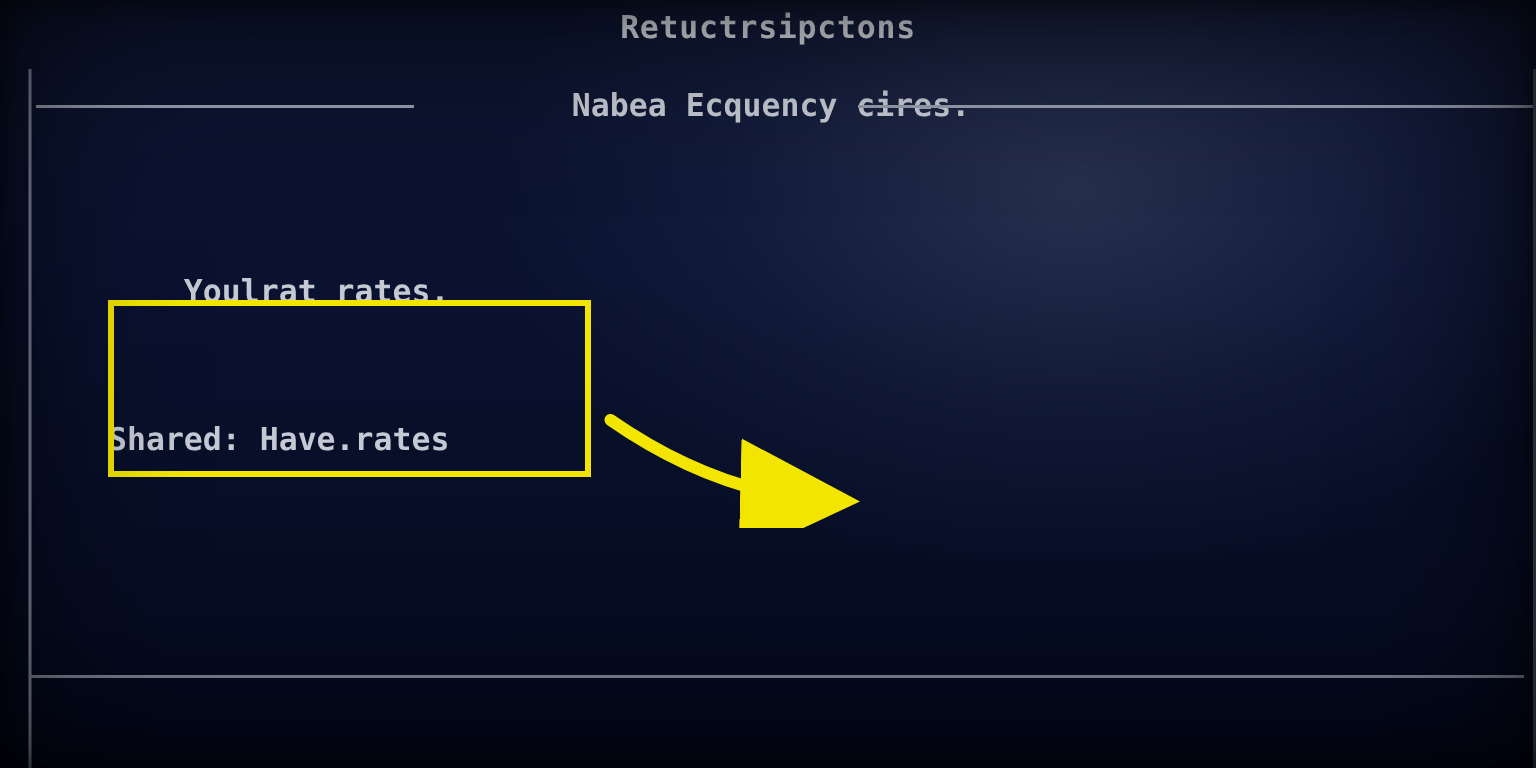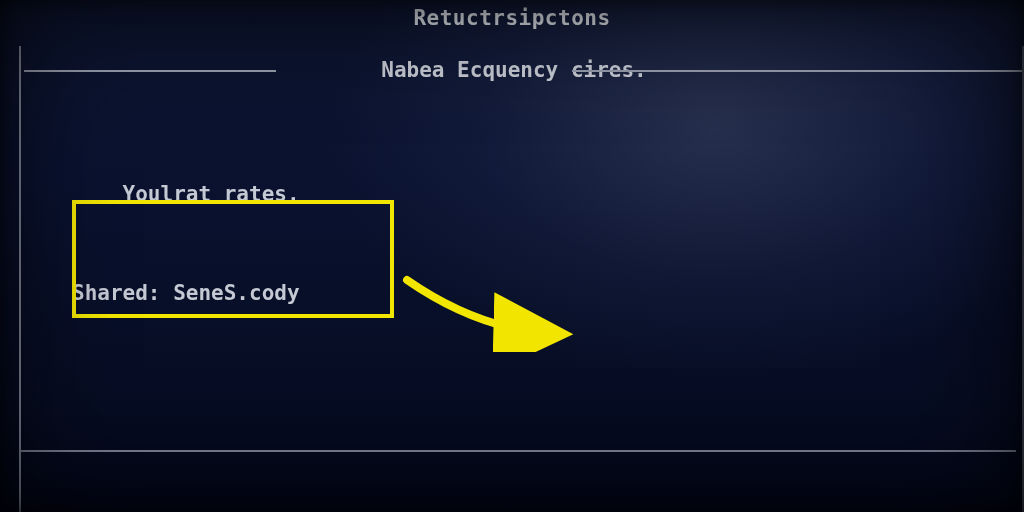--- a/index.html
+++ b/index.html
@@ -136,21 +136,21 @@
     <div class="hr-left"></div>
     <div class="subtitle">Nabea Ecquency cires.</div>
     <div class="hr-right"></div>
   </div>
 
   <div class="outer-side left"></div>
   <div class="outer-side right"></div>
 
   <div class="list">
     <div>Youlrat rates.</div>
-    <div>Shared: SeneS.cody</div>
+    <div>Shared: Have.rates</div>
     
     
     
     
     
   </div>
 
   <div class="highlight-box"></div>
 
   <svg class="arrow" viewBox="0 0 190 90">

